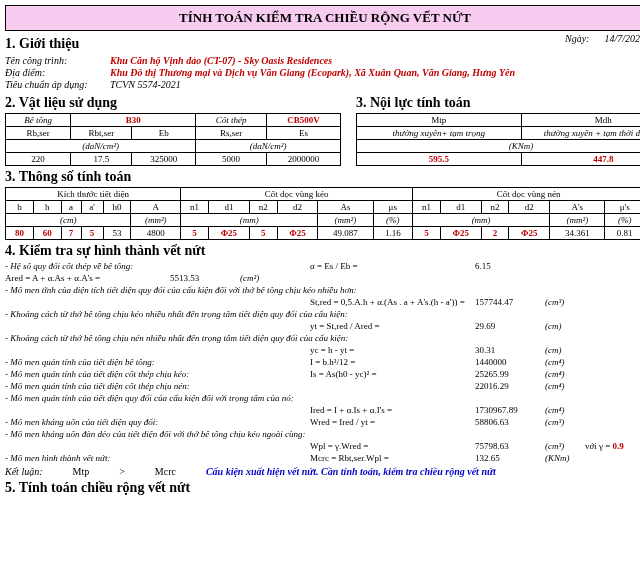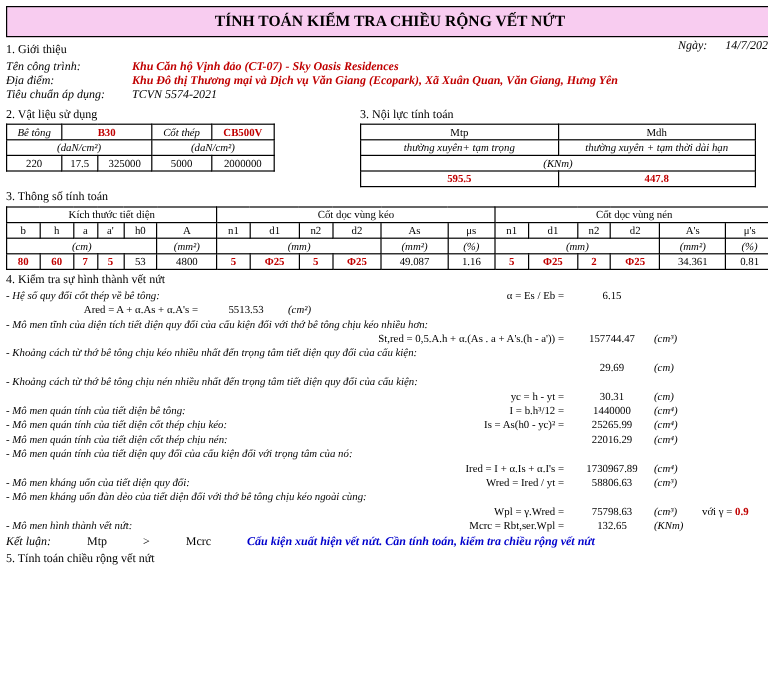--- a/index.html
+++ b/index.html
@@ -1,35 +1,35 @@
 <!DOCTYPE html>
 <html><head>
 <meta charset="utf-8">
 <style>
 body{font-family:"Times New Roman",serif;font-size:10px;margin:0;padding:5px;background:#fff;width:640px}
 .header{background:#f8ccf0;border:1px solid #000;text-align:center;padding:4px;font-weight:bold;font-size:13px;margin-bottom:2px}
-.section-title{font-weight:normal;font-size:10px;margin:3px 0 2px 0}
+.section-title{font-weight:bold;font-size:14px;margin:3px 0 2px 0}
 .intro-row{display:flex;margin:1px 0}
 .intro-label{font-style:italic;width:105px}
 .intro-value{color:#c00000;font-weight:bold;font-style:italic}
 .date-row{display:flex;justify-content:space-between}
 .top-section{display:flex;gap:15px;margin-top:2px}
 .left-tables{flex:0 0 280px}
 .right-tables{flex:1}
 table{border-collapse:collapse;font-size:9px}
 table td,table th{border:1px solid #000;padding:1px 3px;text-align:center}
-.material-table{width:224px}
+.material-table{width:336px}
 .load-table{width:330px}
 .dim-table{width:100%;margin-top:2px}
 .red{color:#c00000;font-weight:bold}
 .blue{color:#0000cc;font-style:italic;font-weight:bold}
 .calc-row{display:flex;align-items:center;margin:2px 0;font-size:9px}
 .calc-label{flex:1;font-style:italic}
-.calc-formula{width:160px;text-align:right;padding-right:5px}
-.calc-value{width:70px;text-align:center}
+.calc-formula{width:160px;text-align:left;padding-right:5px}
+.calc-value{width:70px;text-align:left}
 .calc-unit{width:40px;font-style:italic}
 .calc-extra{width:60px}
 .italic{font-style:italic}
 .result-row{display:flex;gap:30px;margin:3px 0}
 </style>
 </head>
 <body>
 
 <div class="header">TÍNH TOÁN KIỂM TRA CHIỀU RỘNG VẾT NỨT</div>
 
@@ -54,20 +54,27 @@
 <div class="top-section">
 <div class="left-tables">
 <div class="section-title">2. Vật liệu sử dụng</div>
 <table class="material-table">
 <tbody>
           <tr>
             <td class="italic">Bê tông</td>
             <td colspan="2" class="red">B30</td>
             <td class="italic">Cốt thép</td>
             <td class="red">CB500V</td>
+          </tr>
+<tr>
+            <td>Rb,ser</td>
+            <td>Rbt,ser</td>
+            <td>Eb</td>
+            <td>Rs,ser</td>
+            <td>Es</td>
           </tr>
 <tr>
             <td colspan="3" class="italic">(daN/cm²)</td>
             <td colspan="2" class="italic">(daN/cm²)</td>
           </tr>
 <tr>
             <td>220</td>
             <td>17.5</td>
             <td>325000</td>
             <td>5000</td>
@@ -184,20 +191,21 @@
     <div class="calc-formula">St,red = 0,5.A.h + α.(As . a + A's.(h - a')) =</div>
     <div class="calc-value">157744.47</div>
     <div class="calc-unit">(cm³)</div>
     <div class="calc-extra"></div>
   </div>
 <div class="calc-row">
     <div class="calc-label">- Khoảng cách từ thớ bê tông chịu kéo nhiều nhất đến trọng tâm tiết diện quy đổi của cấu kiện:</div>
   </div>
 <div class="calc-row">
     <div class="calc-label"></div>
+    <div class="calc-formula">yt = St,red / Ared =</div>
     <div class="calc-value">29.69</div>
     <div class="calc-unit">(cm)</div>
     <div class="calc-extra"></div>
   </div>
 <div class="calc-row">
     <div class="calc-label">- Khoảng cách từ thớ bê tông chịu nén nhiều nhất đến trọng tâm tiết diện quy đổi của cấu kiện:</div>
   </div>
 <div class="calc-row">
     <div class="calc-label"></div>
     <div class="calc-formula">yc = h - yt =</div>

